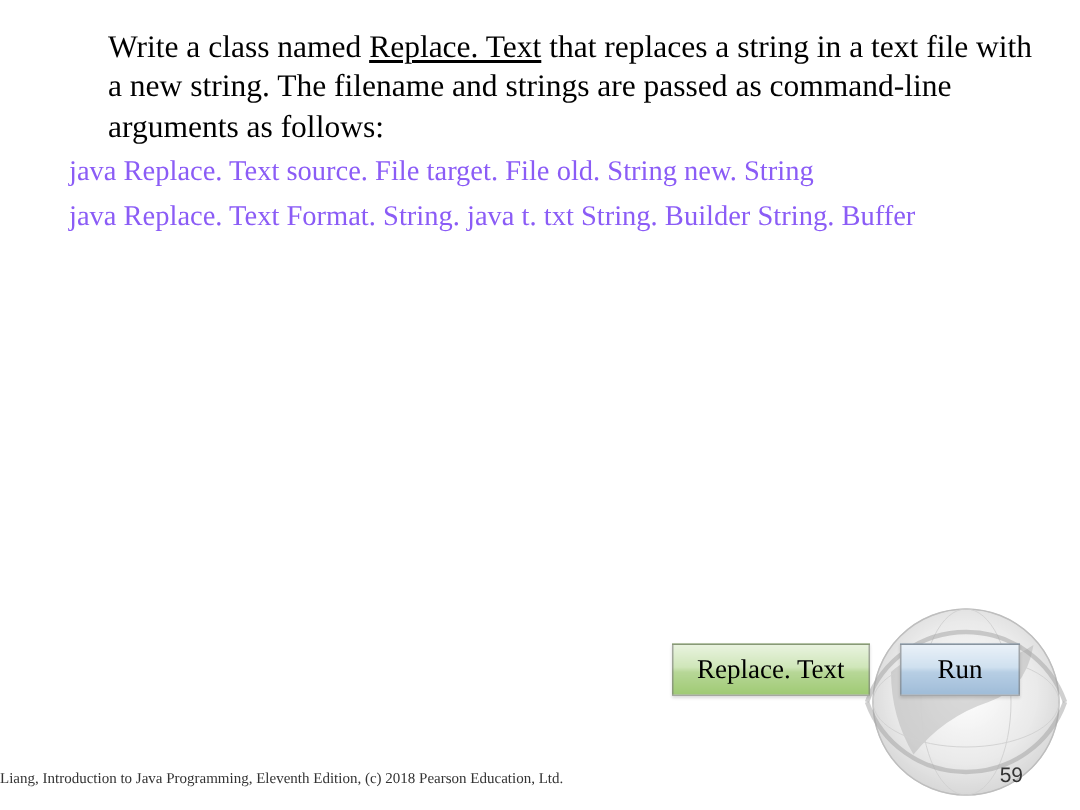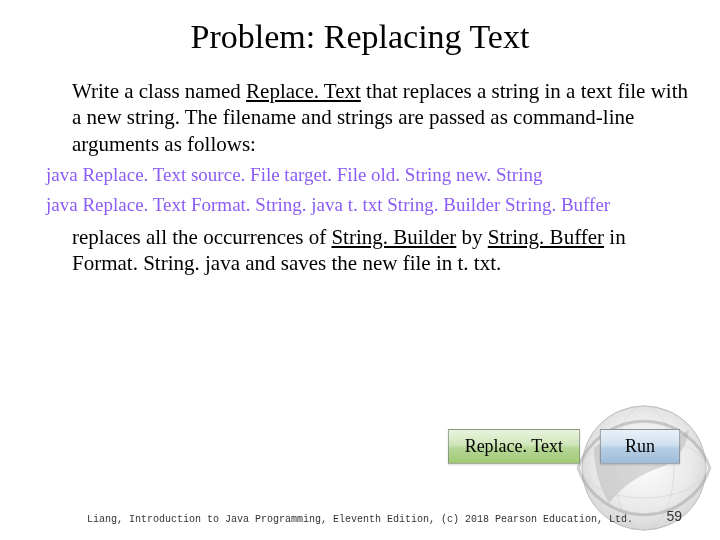--- a/index.html
+++ b/index.html
@@ -59,22 +59,22 @@
   }
   .btn.run {
     min-width: 80px;
     background: linear-gradient(#eaf1f8, #cfe0ef 45%, #b7cee4 55%, #9fbcd8);
   }
   .footer {
     position: absolute;
     bottom: 14px;
     left: 0;
     right: 0;
-    text-align: center;
-    font-family: Liberation Mono, monospace;
+    text-align: left;
+    font-family: Liberation Serif, serif;
     font-size: 10px;
     color: #333;
     line-height: 1.2;
   }
   .page-num {
     position: absolute;
     right: 38px;
     bottom: 16px;
     font-family: Arial, Helvetica, sans-serif;
     font-size: 14px;
@@ -88,34 +88,30 @@
     height: 160px;
     opacity: 0.55;
     pointer-events: none;
   }
 </style>
 </head>
 <body>
 
 <div class="slide">
 
-  <h1 class="title">Problem: Replacing Text</h1>
 
   <p class="body-text">
     <span>Write a class named </span><span class="u">Replace. Text</span><span> that replaces a string in a text file with a new string. The filename and strings are passed as command-line arguments as follows:</span>
   </p>
 
   <p class="code-line">java Replace. Text source. File target. File old. String new. String</p>
 
 
   <p class="code-line">java Replace. Text Format. String. java t. txt String. Builder String. Buffer</p>
 
-  <p class="body-text">
-    <span>replaces all the occurrences of </span><span class="u">String. Builder</span><span> by </span><span class="u">String. Buffer</span><span> in Format. String. java and saves the new file in t. txt.</span>
-  </p>
 
   <svg class="globe" viewBox="0 0 160 160">
     <defs>
       <radialGradient id="gg" cx="50%" cy="45%" r="55%">
         <stop offset="0%" stop-color="#ffffff"></stop>
         <stop offset="70%" stop-color="#d9d9d9"></stop>
         <stop offset="100%" stop-color="#b8b8b8"></stop>
       </radialGradient>
     </defs>
     <ellipse cx="90" cy="90" rx="62" ry="62" fill="url(#gg)" stroke="#999" stroke-width="1"></ellipse>

